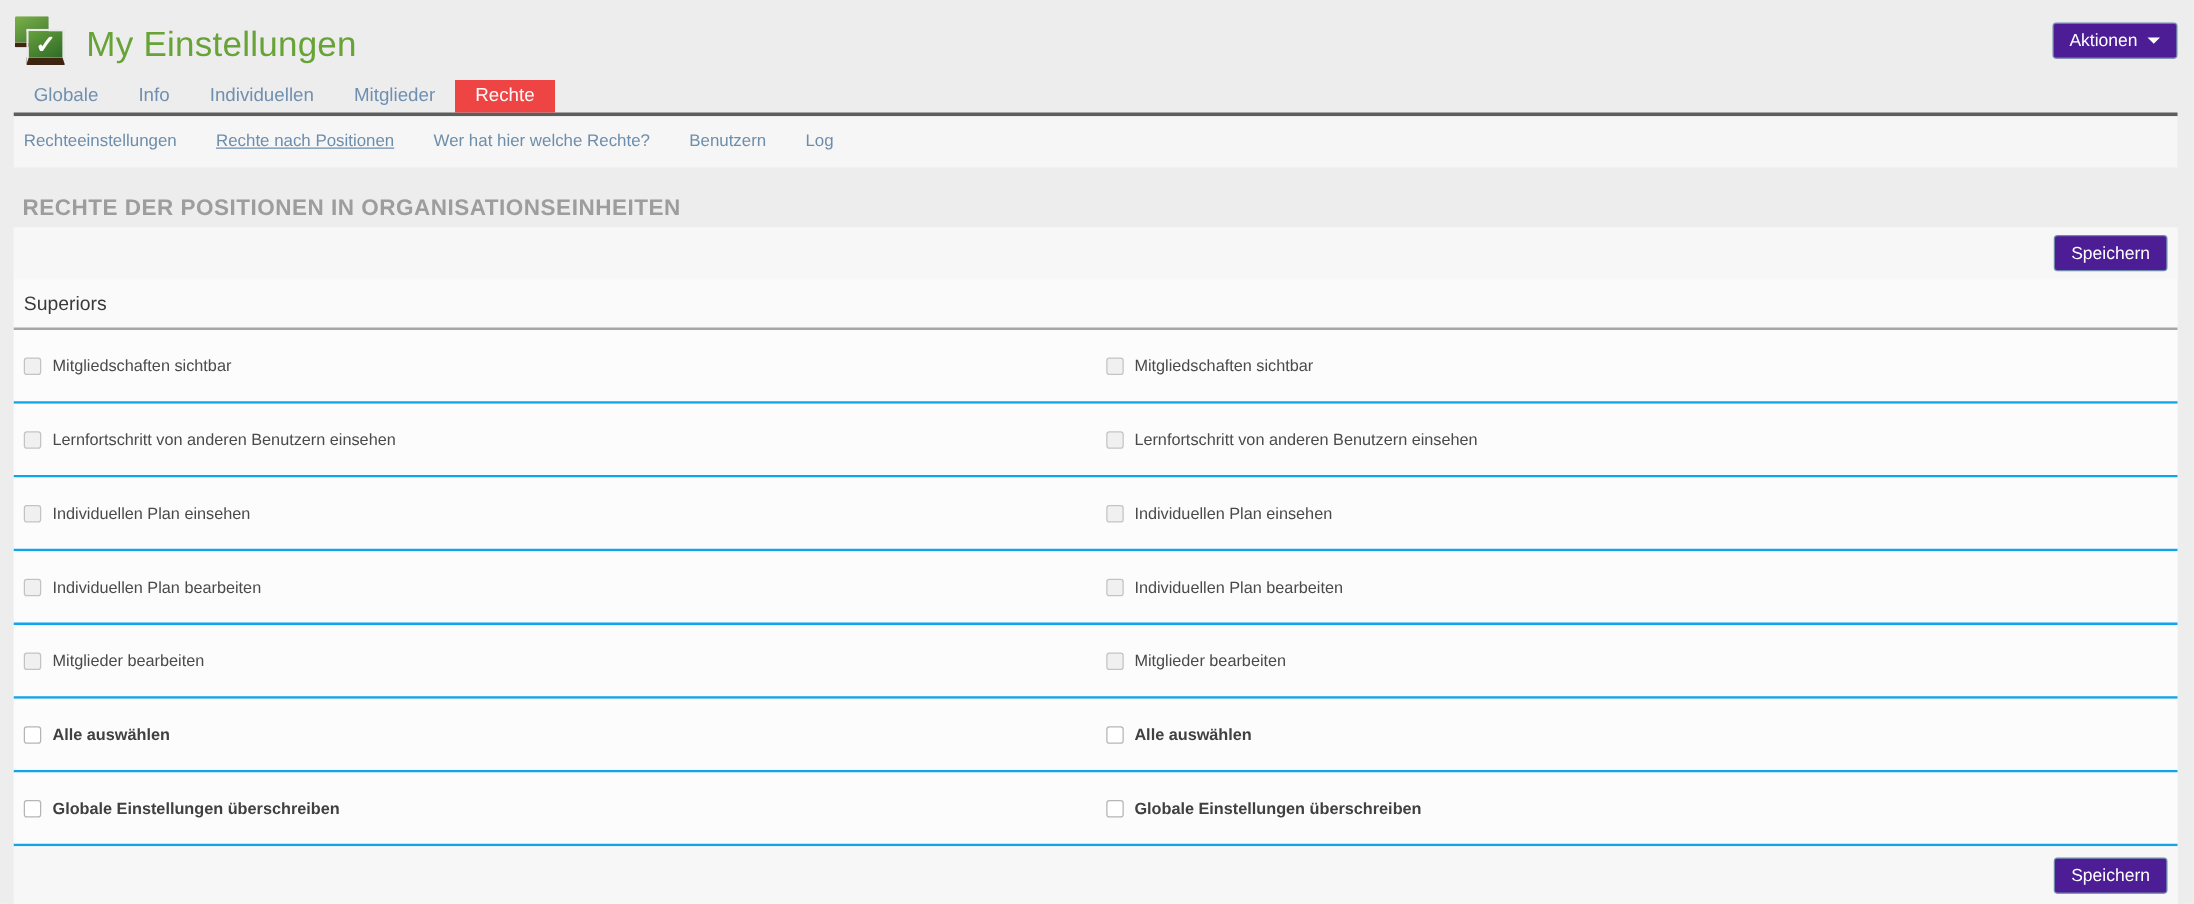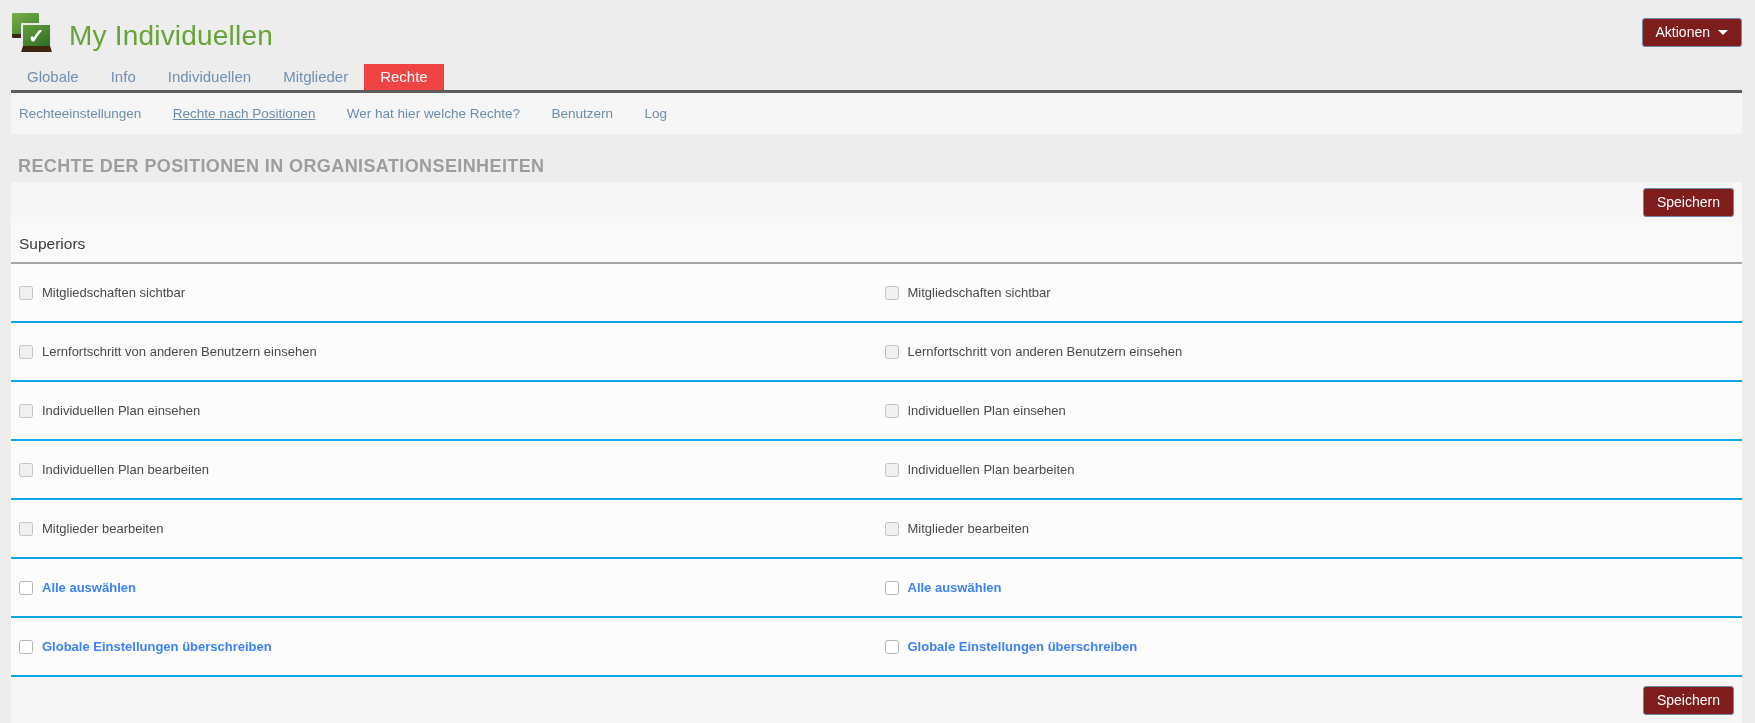--- a/index.html
+++ b/index.html
@@ -25,21 +25,21 @@
     background:linear-gradient(150deg,#66a03c,#2f6b28);
     border:2px solid #e9e9e9; border-bottom:6px solid #3f2410; border-radius:1px;
     color:#fff; font-size:20px; font-weight:bold; text-align:center; line-height:22px;
   }
   .page-title {
     display:inline-block; margin-left:58px; margin-top:6px;
     font-size:28px; font-weight:400; color:#67a336; letter-spacing:0.2px;
   }
   .btn {
     display:inline-flex; align-items:center; gap:8px;
-    background:#7f1d1d; border:1px solid #6f89ab; border-radius:3px;
+    background:#4c1d95; border:1px solid #6f89ab; border-radius:3px;
     color:#fff; font-size:14px; font-family:inherit;
     padding:5px 13px; cursor:pointer; line-height:17px;
   }
   .actions-btn { position:absolute; right:0; top:18px; }
   .caret {
     width:0; height:0; display:inline-block;
     border-left:5px solid transparent; border-right:5px solid transparent;
     border-top:5px solid #fff;
   }
 
@@ -80,33 +80,33 @@
     min-height:59px; background:#fcfcfc; border-bottom:2px solid #0ea5e9;
   }
   .cell { display:flex; align-items:center; padding-left:8px; }
   .cb {
     appearance:none; -webkit-appearance:none;
     width:14px; height:14px; background:#f0f0f0;
     border:1px solid #c3c3c3; border-radius:2.5px; cursor:pointer; flex:none;
   }
   .rights-row.bold .cb { background:#ffffff; border-color:#b5b5b5; }
   .cb-label { font-size:13px; color:#4a4a4a; margin-left:9px; }
-  .rights-row.bold .cb-label { font-weight:700; color:#3b82f6; }
+  .rights-row.bold .cb-label { font-weight:700; color:#404040; }
 </style>
 </head>
 <body>
 
 <div class="container">
 
   <header class="app-header">
     <span class="logo">
       <span class="sq-back"></span>
       <span class="sq-front">✓</span>
     </span>
-    <h1 class="page-title">My Individuellen</h1>
+    <h1 class="page-title">My Einstellungen</h1>
     <button class="btn actions-btn">
       <span>Aktionen</span>
       <span class="caret"></span>
     </button>
   </header>
 
   <nav class="tabs">
     <a class="tab">Globale</a>
     <a class="tab">Info</a>
     <a class="tab">Individuellen</a>

